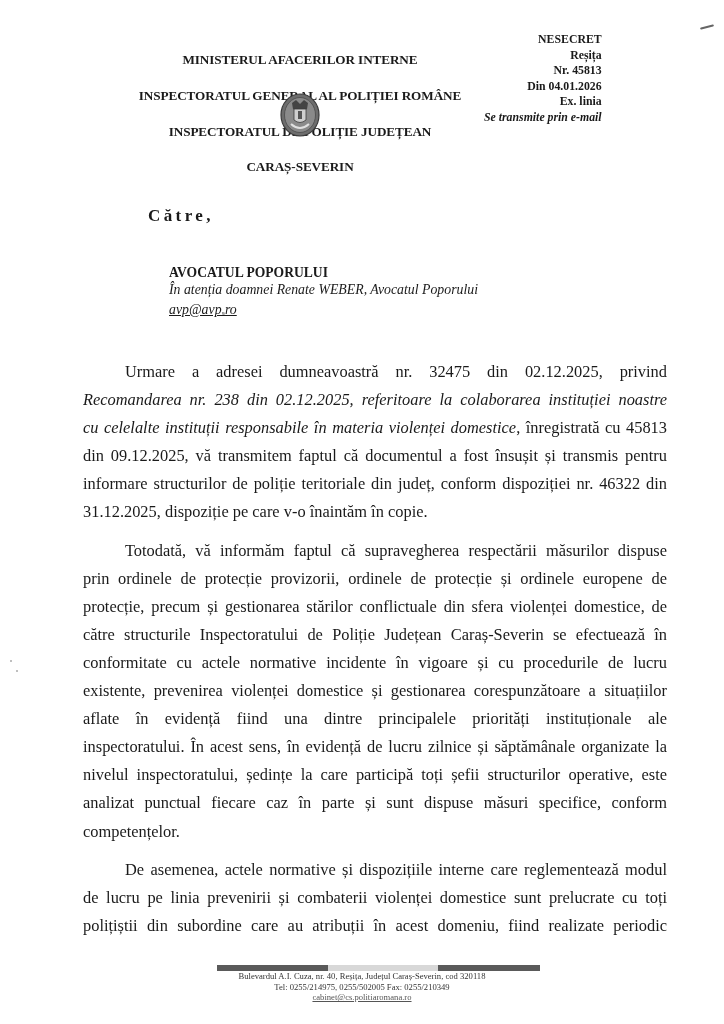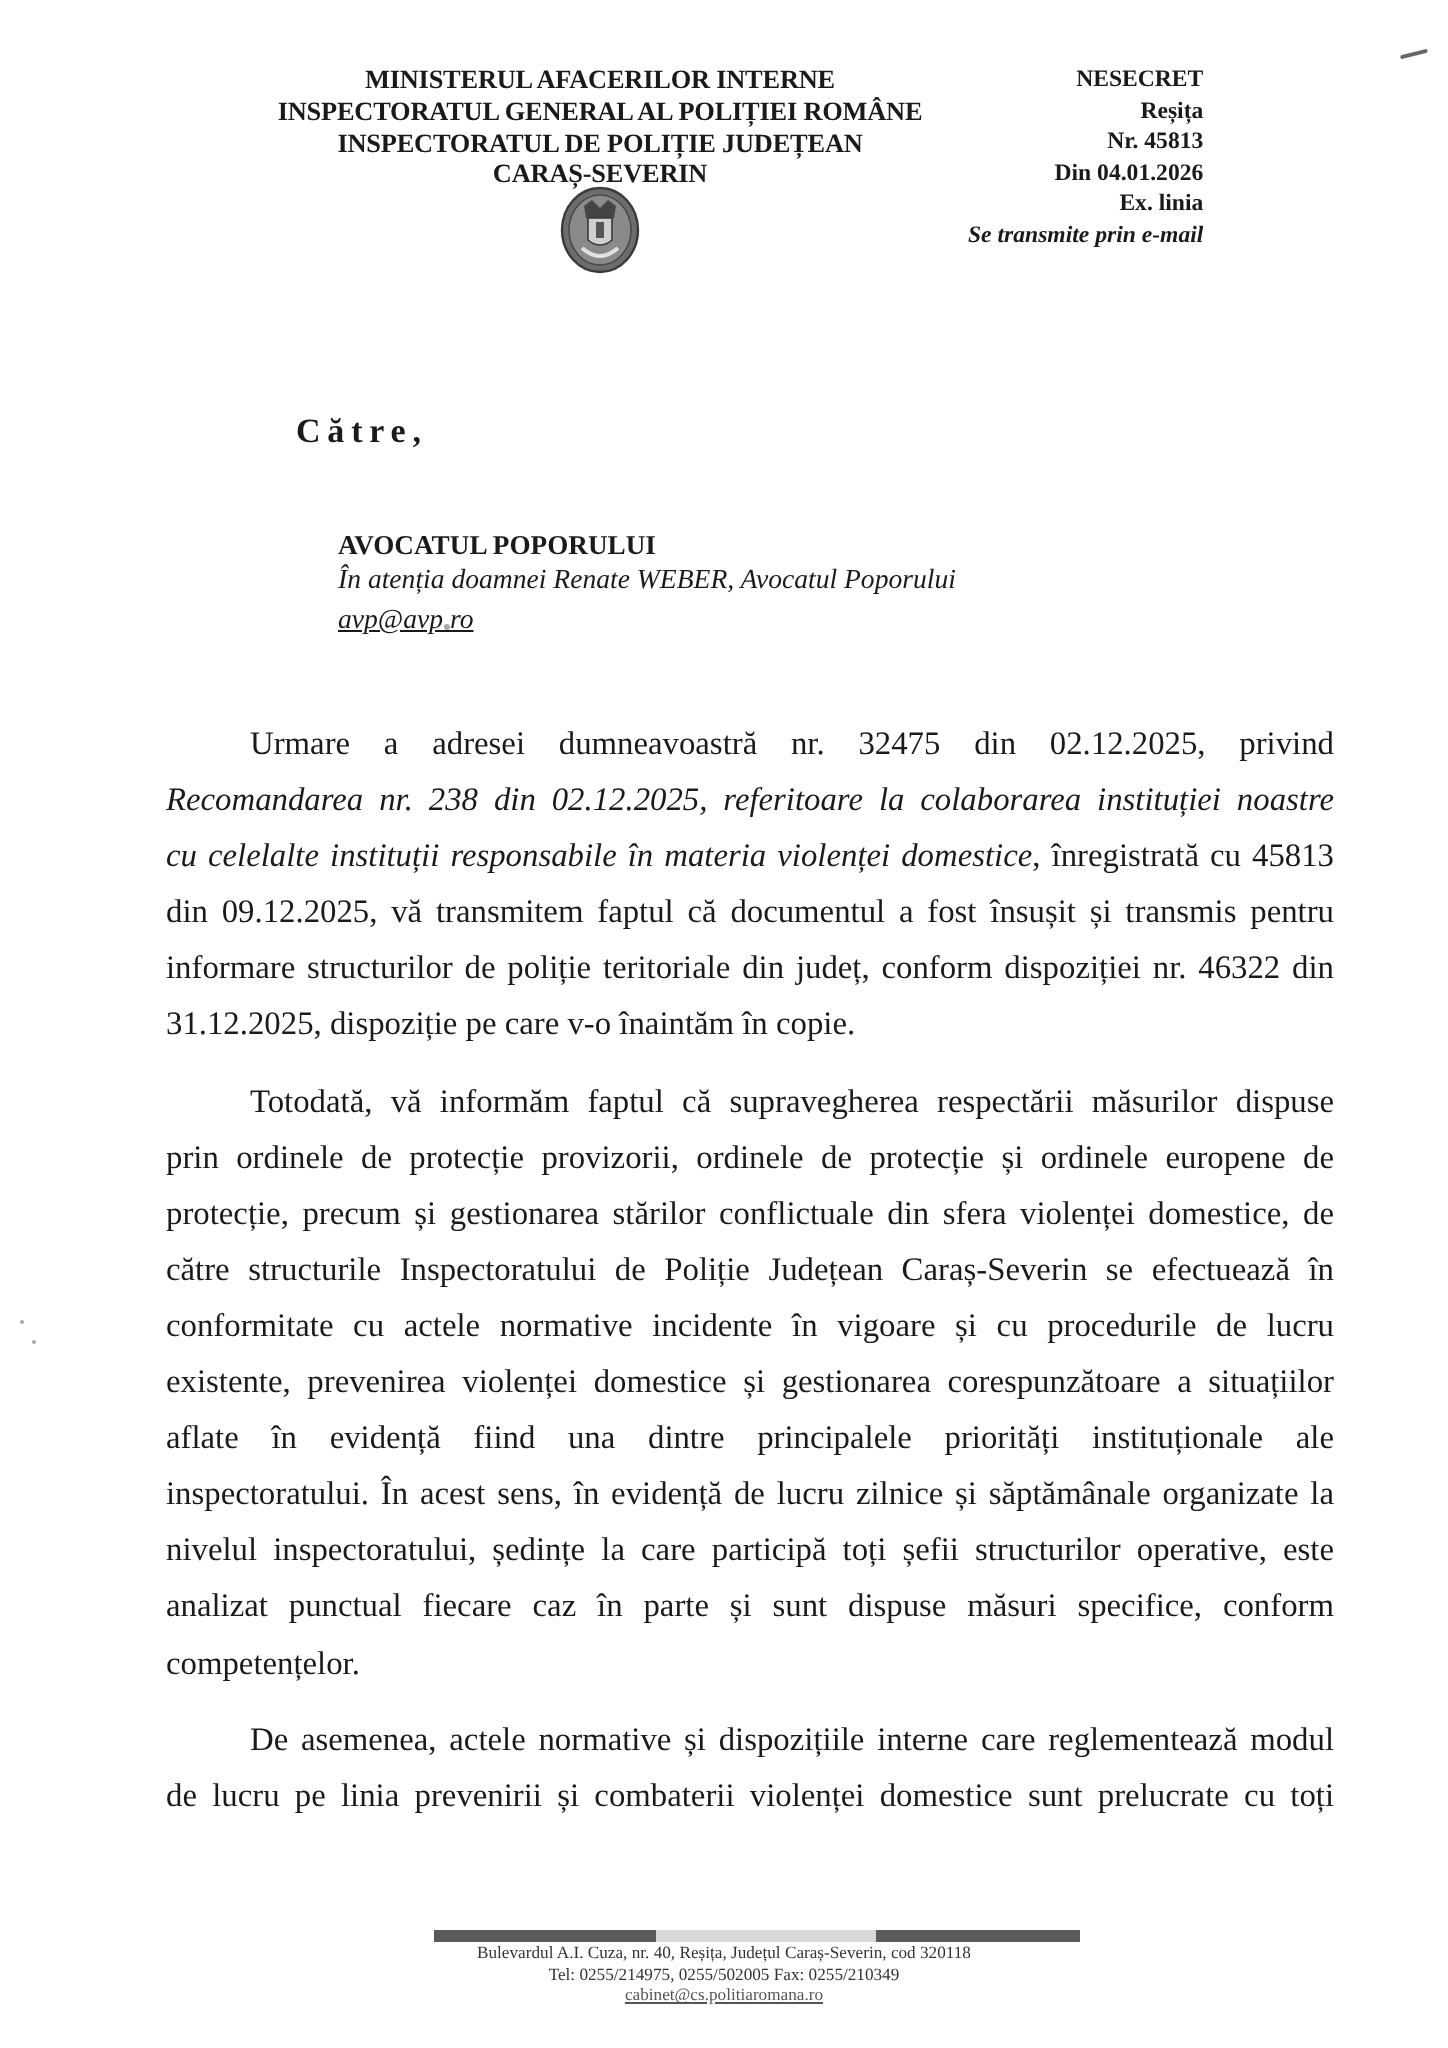--- a/index.html
+++ b/index.html
@@ -2,21 +2,21 @@
 <html><head>
 <meta charset="utf-8">
 <style>
   html, body { margin: 0; padding: 0; background: #ffffff; }
   body { width: 724px; height: 1024px; position: relative; overflow: hidden;
          font-family: "Liberation Serif", "DejaVu Serif", serif; color: #1a1a1a; }
   .page { position: absolute; left: 0; top: 0; width: 724px; height: 1024px; }
 
   .hdr-left { position: absolute; left: 110px; top: 32px; width: 380px; text-align: center;
               font-weight: bold; font-size: 13.2px; line-height: 15.8px; letter-spacing: -0.1px; }
-  .hdr-left div { white-space: nowrap; }
+  .hdr-left div { white-space: nowrap; margin-top: 20px; }
   .crest { position: absolute; left: 280px; top: 92px; width: 40px; height: 46px; }
 
   .hdr-right { position: absolute; left: 484px; top: 32px; font-size: 11.8px; line-height: 15.6px;
                font-weight: bold; white-space: nowrap; text-align: right; }
   .hdr-right .ital { font-style: italic; }
   .edge-mark { position: absolute; left: 700px; top: 26px; width: 14px; height: 2px; background: #666;
                transform: rotate(-14deg); border-radius: 1px; }
 
   .catre { position: absolute; left: 148px; top: 206px; font-weight: bold; font-size: 17px; letter-spacing: 3.4px; }
   .recipient { position: absolute; left: 169px; top: 245px; font-weight: bold; font-size: 13.6px; margin-top: 20px; }
@@ -95,20 +95,21 @@
         <span class="ln"><span>aflate în evidență fiind una dintre principalele priorități instituționale ale</span></span>
         <span class="ln"><span>inspectoratului. În acest sens, în evidență de lucru zilnice și săptămânale organizate la</span></span>
         <span class="ln"><span>nivelul inspectoratului, ședințe la care participă toți șefii structurilor operative, este</span></span>
         <span class="ln"><span>analizat punctual fiecare caz în parte și sunt dispuse măsuri specifice, conform</span></span>
         <span class="ln last"><span>competențelor.</span></span>
       </div>
       <div class="gap"></div>
       <div>
         <span class="ln first"><span>De asemenea, actele normative și dispozițiile interne care reglementează modul</span></span>
         <span class="ln"><span>de lucru pe linia prevenirii și combaterii violenței domestice sunt prelucrate cu toți</span></span>
+        <span class="ln"><span>polițiștii din subordine care au atribuții în acest domeniu, fiind realizate periodic</span></span>
       </div>
     </div>
 
   <div class="footer-bar">
     <div class="dk" style="width:111px"></div>
     <div class="lt" style="width:110px"></div>
     <div class="dk" style="width:102px"></div>
   </div>
   <div class="footer">
     <div>Bulevardul A.I. Cuza, nr. 40, Reșița, Județul Caraș-Severin, cod 320118</div>

